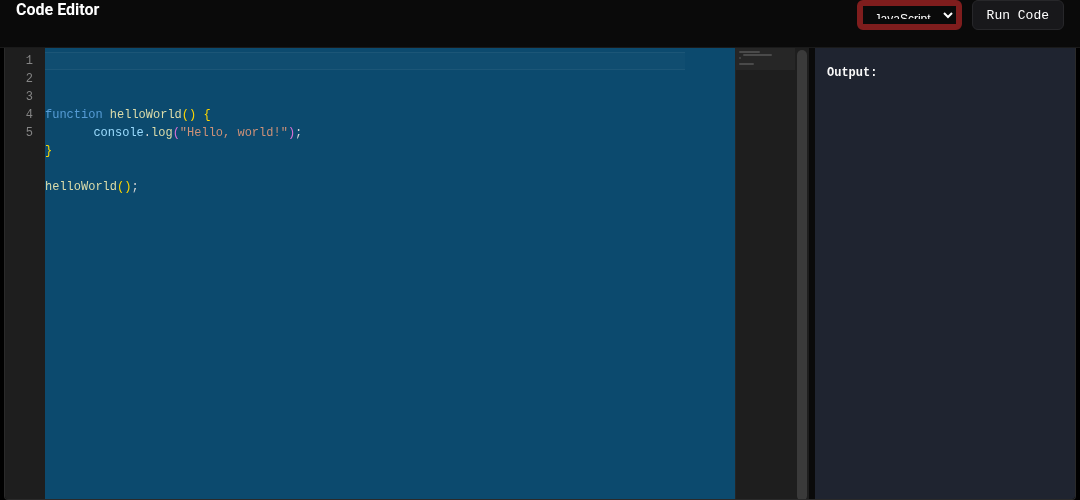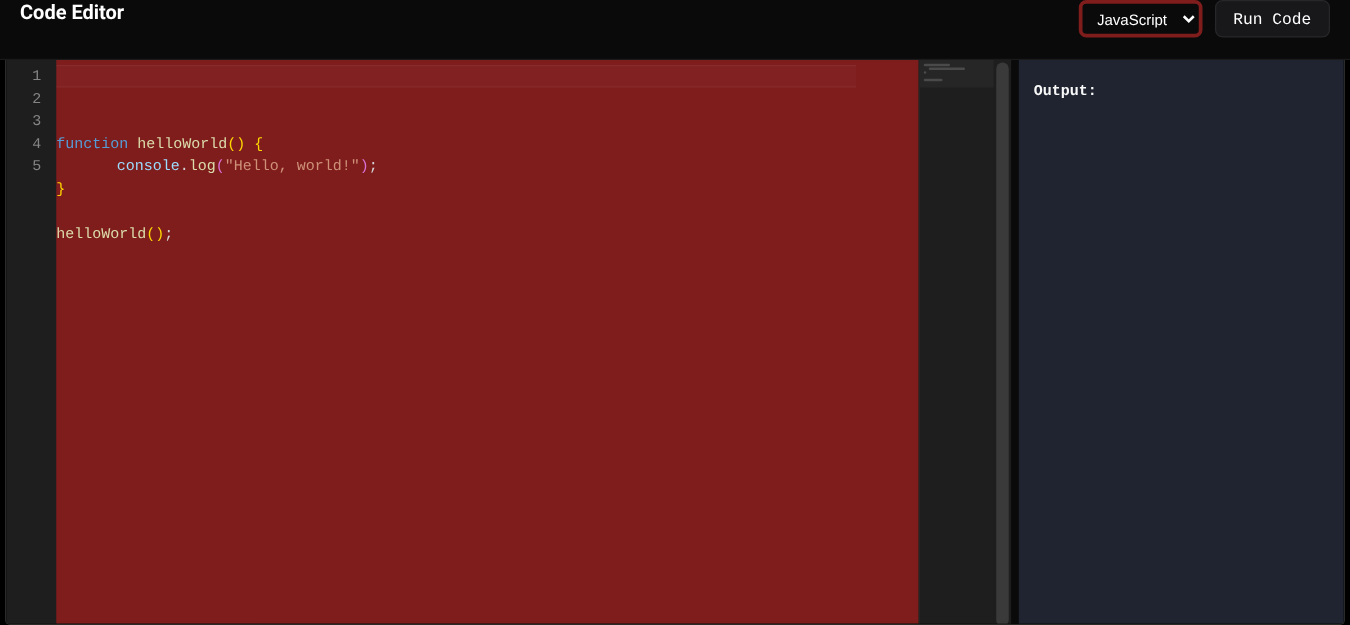--- a/index.html
+++ b/index.html
@@ -29,21 +29,21 @@
       font-weight: 700;
     }
     .header-controls {
       display: flex;
       align-items: center;
       gap: 10px;
     }
     .lang-select {
       background: #0a0a0a;
       color: #fff;
-      border: 3px solid #7f1d1d;
+      border: 6px solid #7f1d1d;
       border-radius: 6px;
       padding: 5px 8px;
       font-size: 12px;
       height: 30px;
       cursor: pointer;
     }
     .run-btn {
       background: #18181b;
       color: #fff;
       border: 1px solid #27272a;
@@ -78,21 +78,21 @@
       font-family: "Courier New", Consolas, monospace;
       font-size: 12px;
       text-align: right;
       padding-top: 4px;
       padding-right: 12px;
       user-select: none;
       line-height: 18px;
     }
     .code-area {
       flex: 1;
-      background: #7f1d1d;
+      background: #0c4a6e;
       color: #d4d4d4;
       font-family: "Courier New", Consolas, monospace;
       font-size: 12px;
       padding-top: 4px;
       line-height: 18px;
       white-space: pre;
       position: relative;
     }
     .code-line {
       height: 18px;

